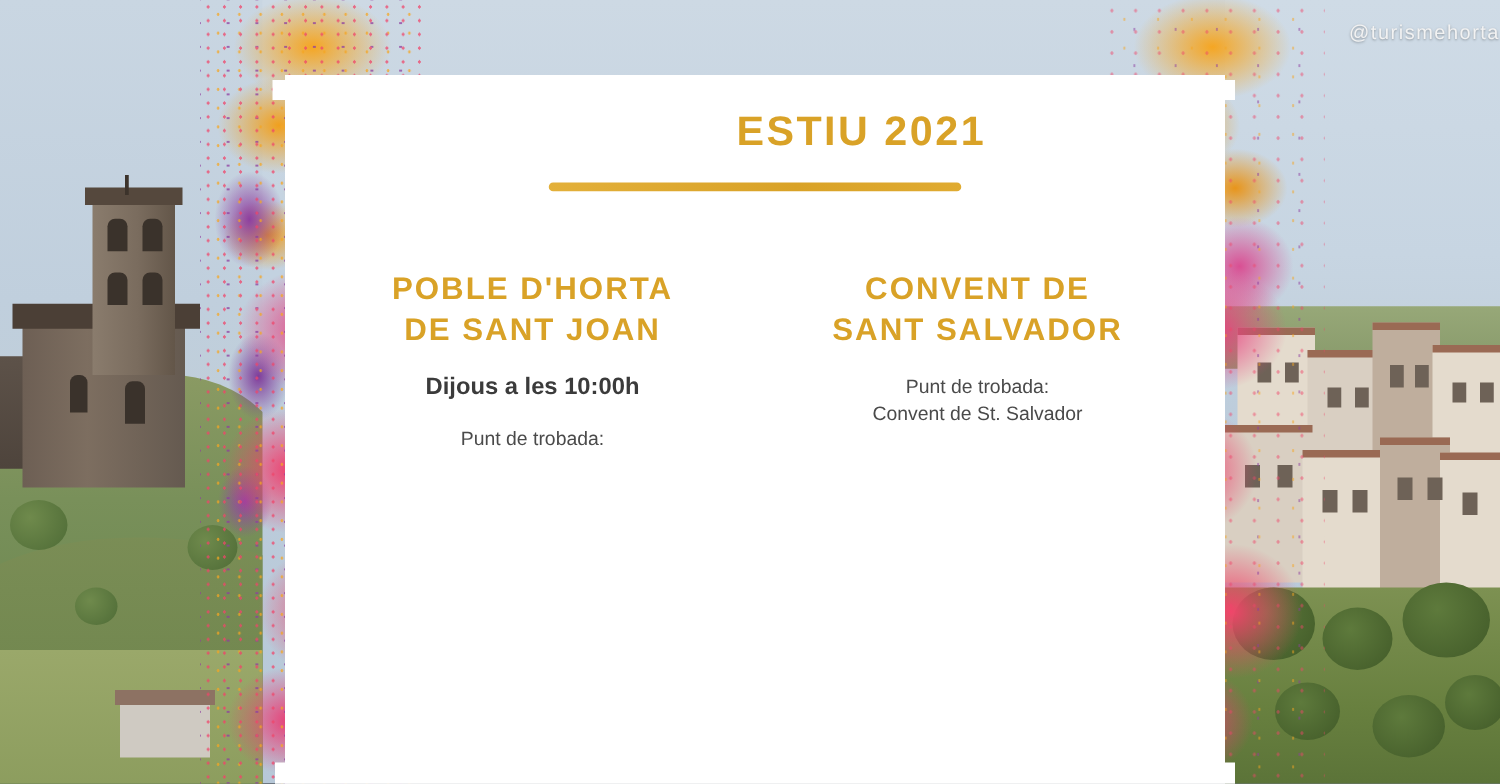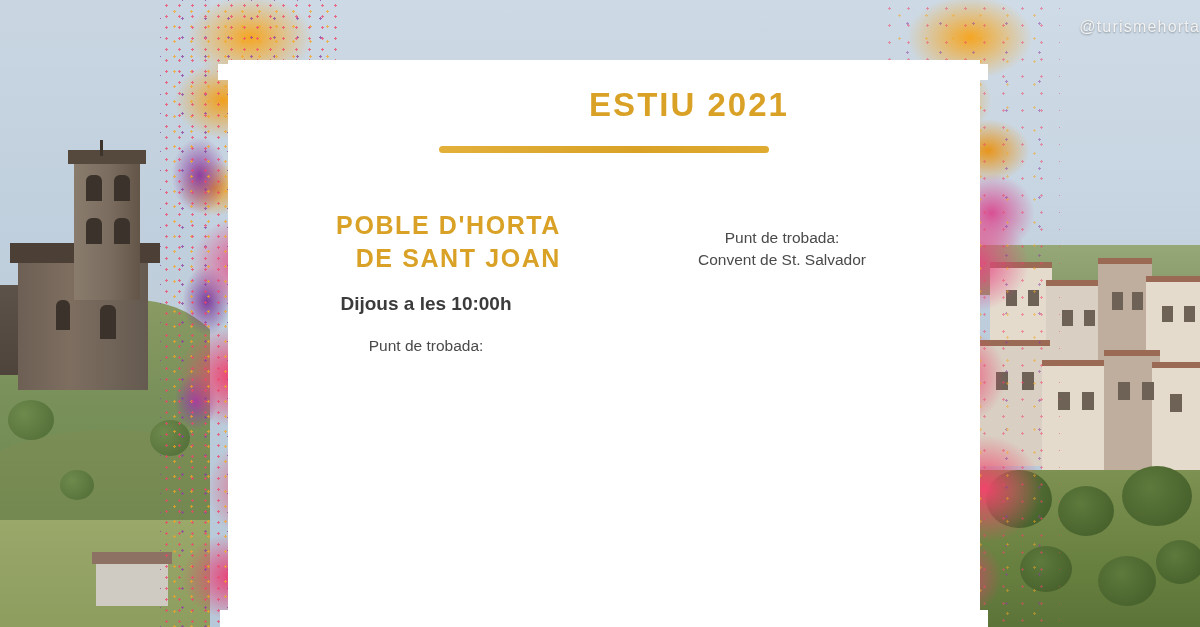--- a/index.html
+++ b/index.html
@@ -243,28 +243,27 @@
 
   .columns {
     display: flex;
     justify-content: center;
     gap: 86px;
     padding-top: 56px;
   }
   .col { width: 270px; }
 
   .col-title {
-    margin: 0;
+    margin: 6px;
     font-size: 25px;
     line-height: 1.32;
     letter-spacing: 1.6px;
     font-weight: 700;
     color: #d9a227;
     text-transform: uppercase;
-    text-align: right;
   }
   .col-when {
     margin: 16px 0 0 0;
     font-size: 19px;
     line-height: 1.35;
     font-weight: 700;
     color: #3b3b3b;
   }
   .col-meet-label {
     margin: 18px 0 0 0;
@@ -380,20 +379,24 @@
         <div class="col">
           <h2 class="col-title">
             <span>POBLE D'HORTA</span><br>
             <span>DE SANT JOAN</span>
           </h2>
           <p class="col-when">Dijous a les 10:00h</p>
           <p class="col-meet-label">Punt de trobada:</p>
         </div>
 
         <div class="col">
+          <h2 class="col-title">
+            <span>CONVENT DE</span><br>
+            <span>SANT SALVADOR</span>
+          </h2>
           <p class="col-meet-label">Punt de trobada:</p>
           <p class="col-meet-place">Convent de St. Salvador</p>
         </div>
 
       </div>
     </div>
   </div>
 
 </div>
 

